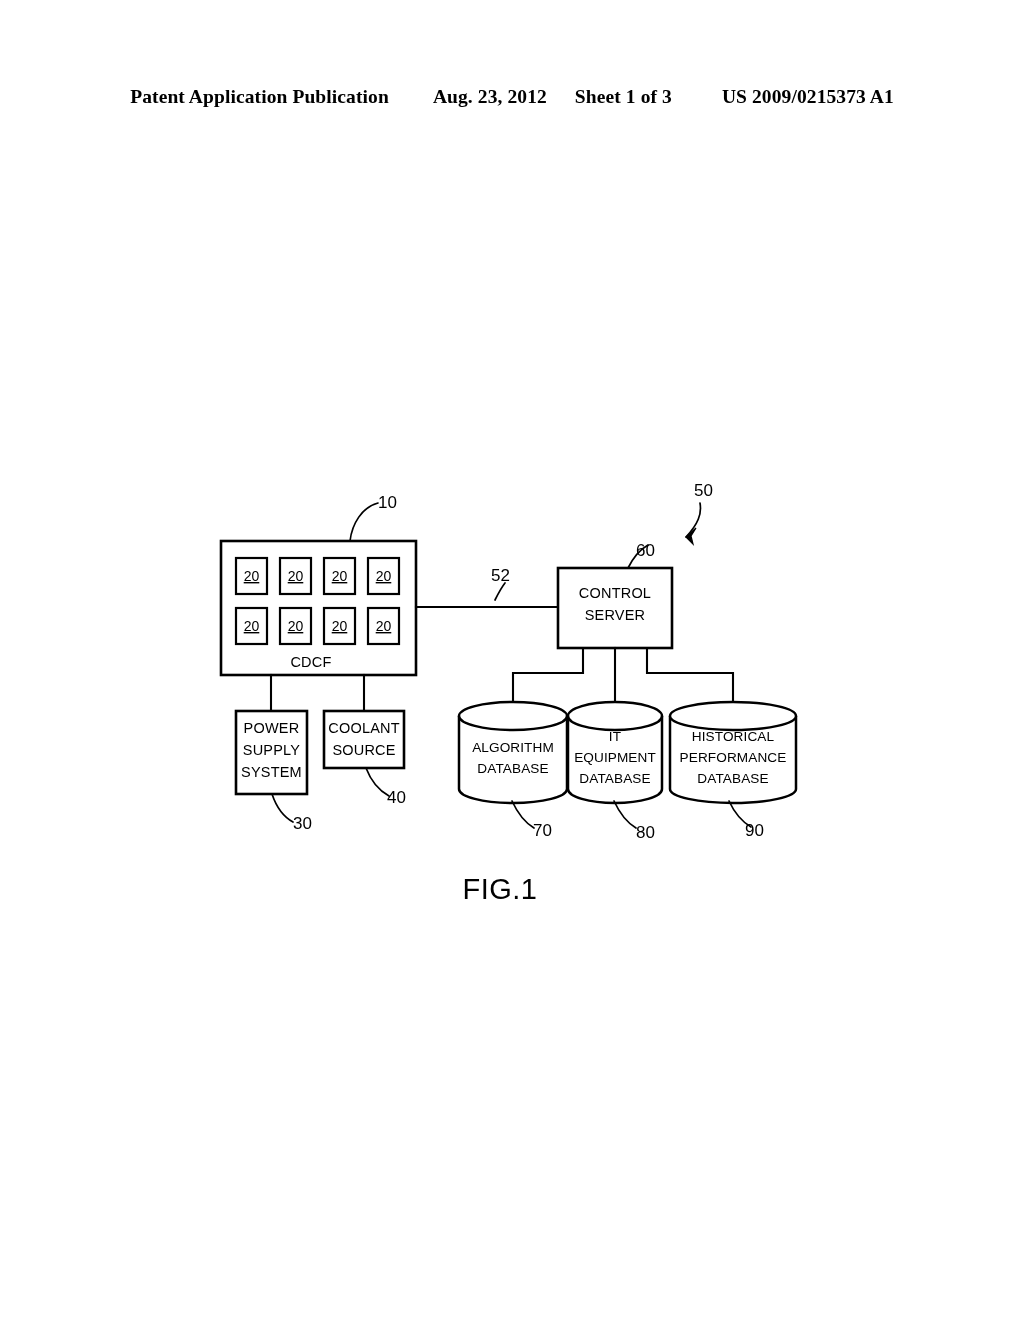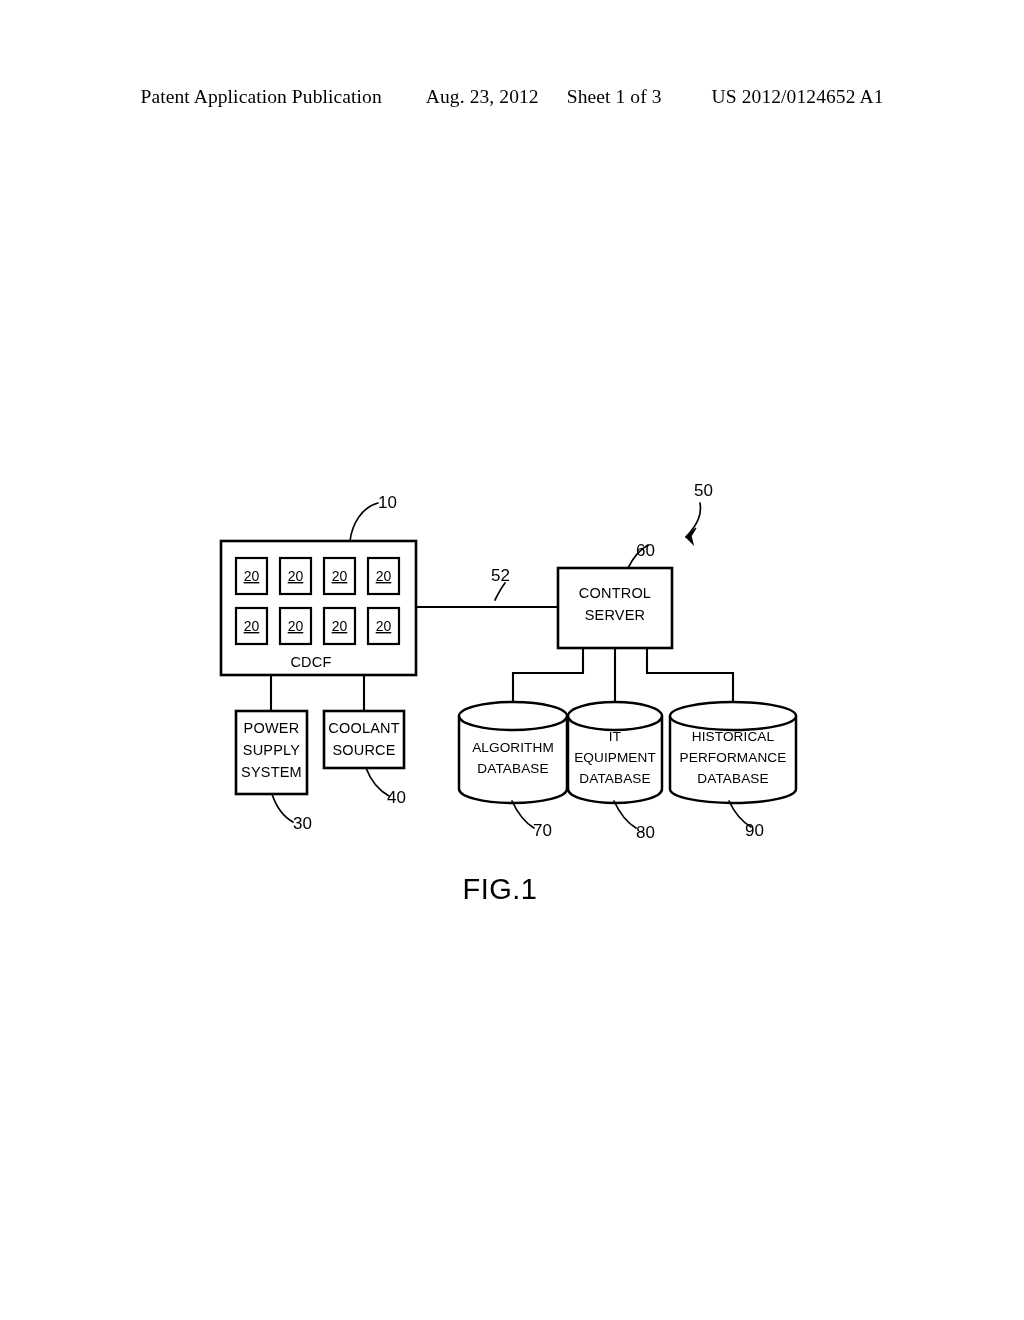--- a/index.html
+++ b/index.html
@@ -23,21 +23,21 @@
   
   .pub-header {
     position: absolute;
     top: 86px;
     left: 0;
     width: 1024px;
     display: flex;
     justify-content: center;
     align-items: baseline;
     font-family: "Liberation Serif", serif;
-    font-weight: normal;
+    font-weight: bold;
     font-size: 19.5px;
     color: #000000;
     letter-spacing: 0.1px;
     white-space: nowrap;
   }
   .hdr-left { margin-right: 44px; }
   .hdr-mid  { margin-right: 50px; }
   .hdr-mid .hdr-date { margin-right: 28px; }
   .hdr-right { }
 
@@ -127,21 +127,21 @@
 </head>
 <body>
 
 <div class="page">
 
   <div class="pub-header">
     <span class="hdr-left">Patent Application Publication</span>
     <span class="hdr-mid">
       <span class="hdr-date">Aug. 23, 2012</span><span>Sheet 1 of 3</span>
     </span>
-    <span class="hdr-right">US 2012/0124652 A1</span>
+    <span class="hdr-right">US 2009/0215373 A1</span>
   </div>
 
   <div class="figure-wrap">
     <svg class="fig" viewBox="0 0 1024 1320" xmlns="http://www.w3.org/2000/svg">
 
       <rect class="bx" x="221" y="541" width="195" height="134"></rect>
 
       <rect class="bx-rack" x="236" y="558" width="31" height="36"></rect>
       <rect class="bx-rack" x="280" y="558" width="31" height="36"></rect>
       <rect class="bx-rack" x="324" y="558" width="31" height="36"></rect>

